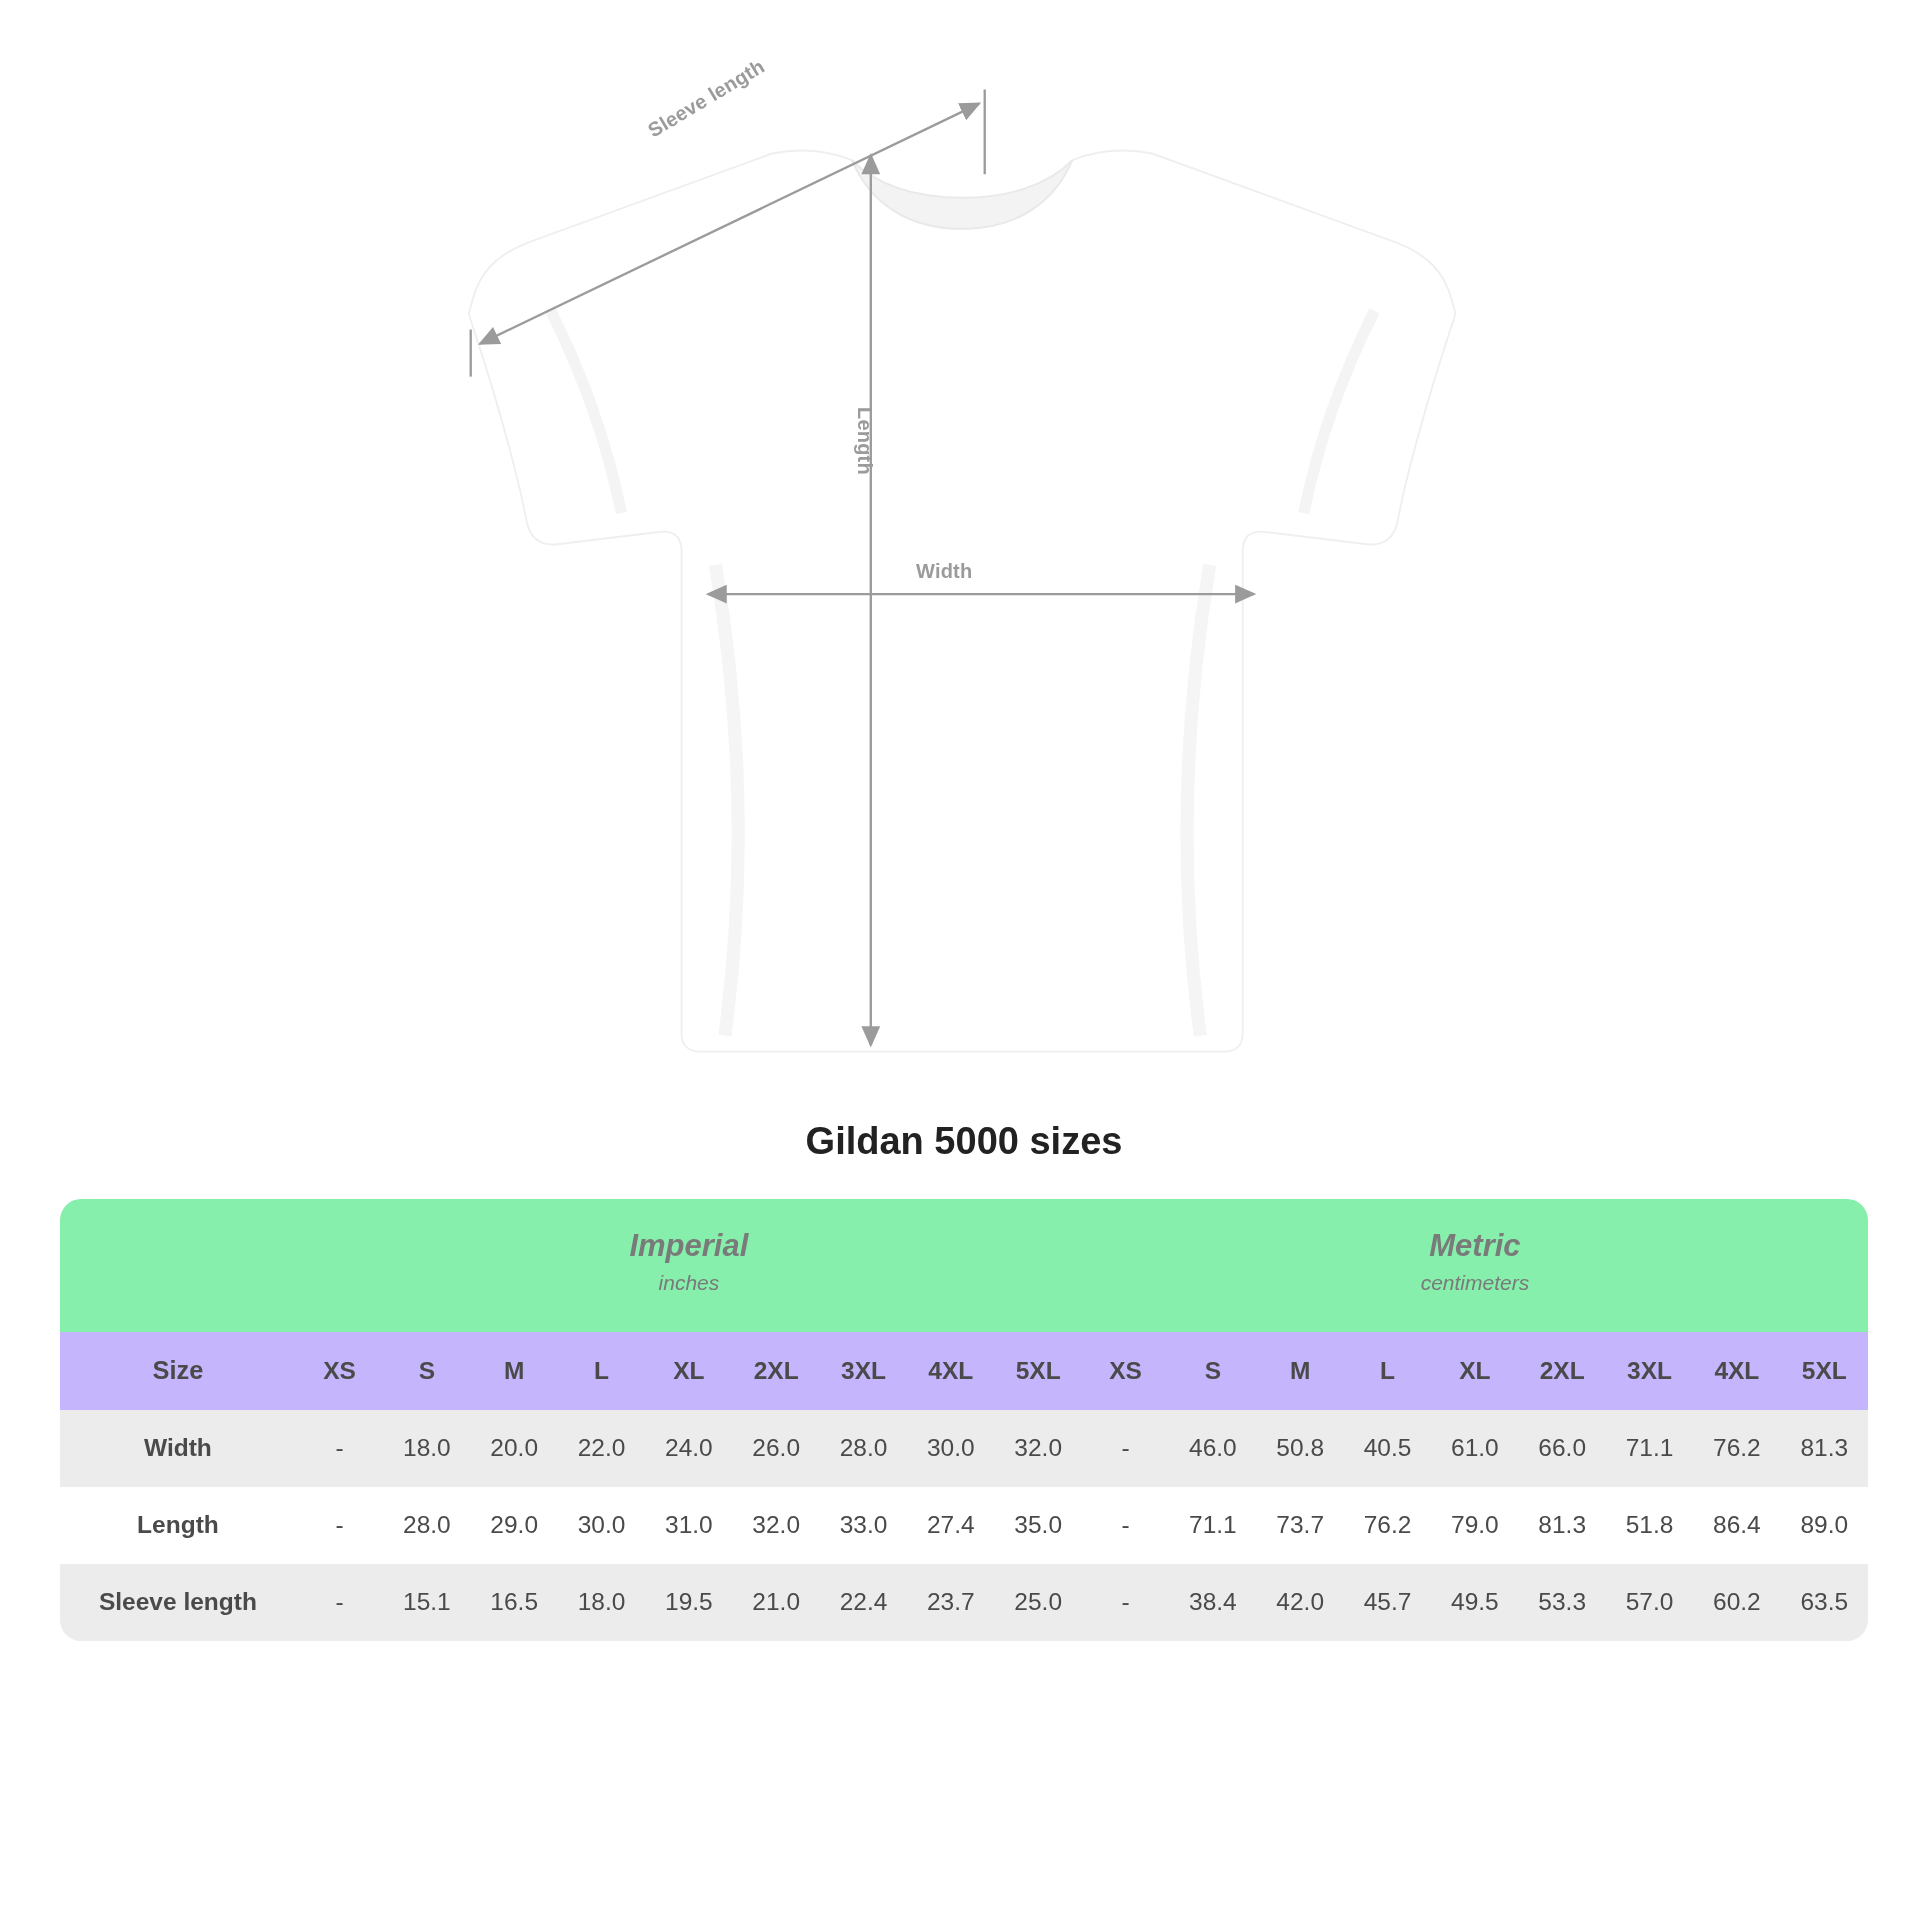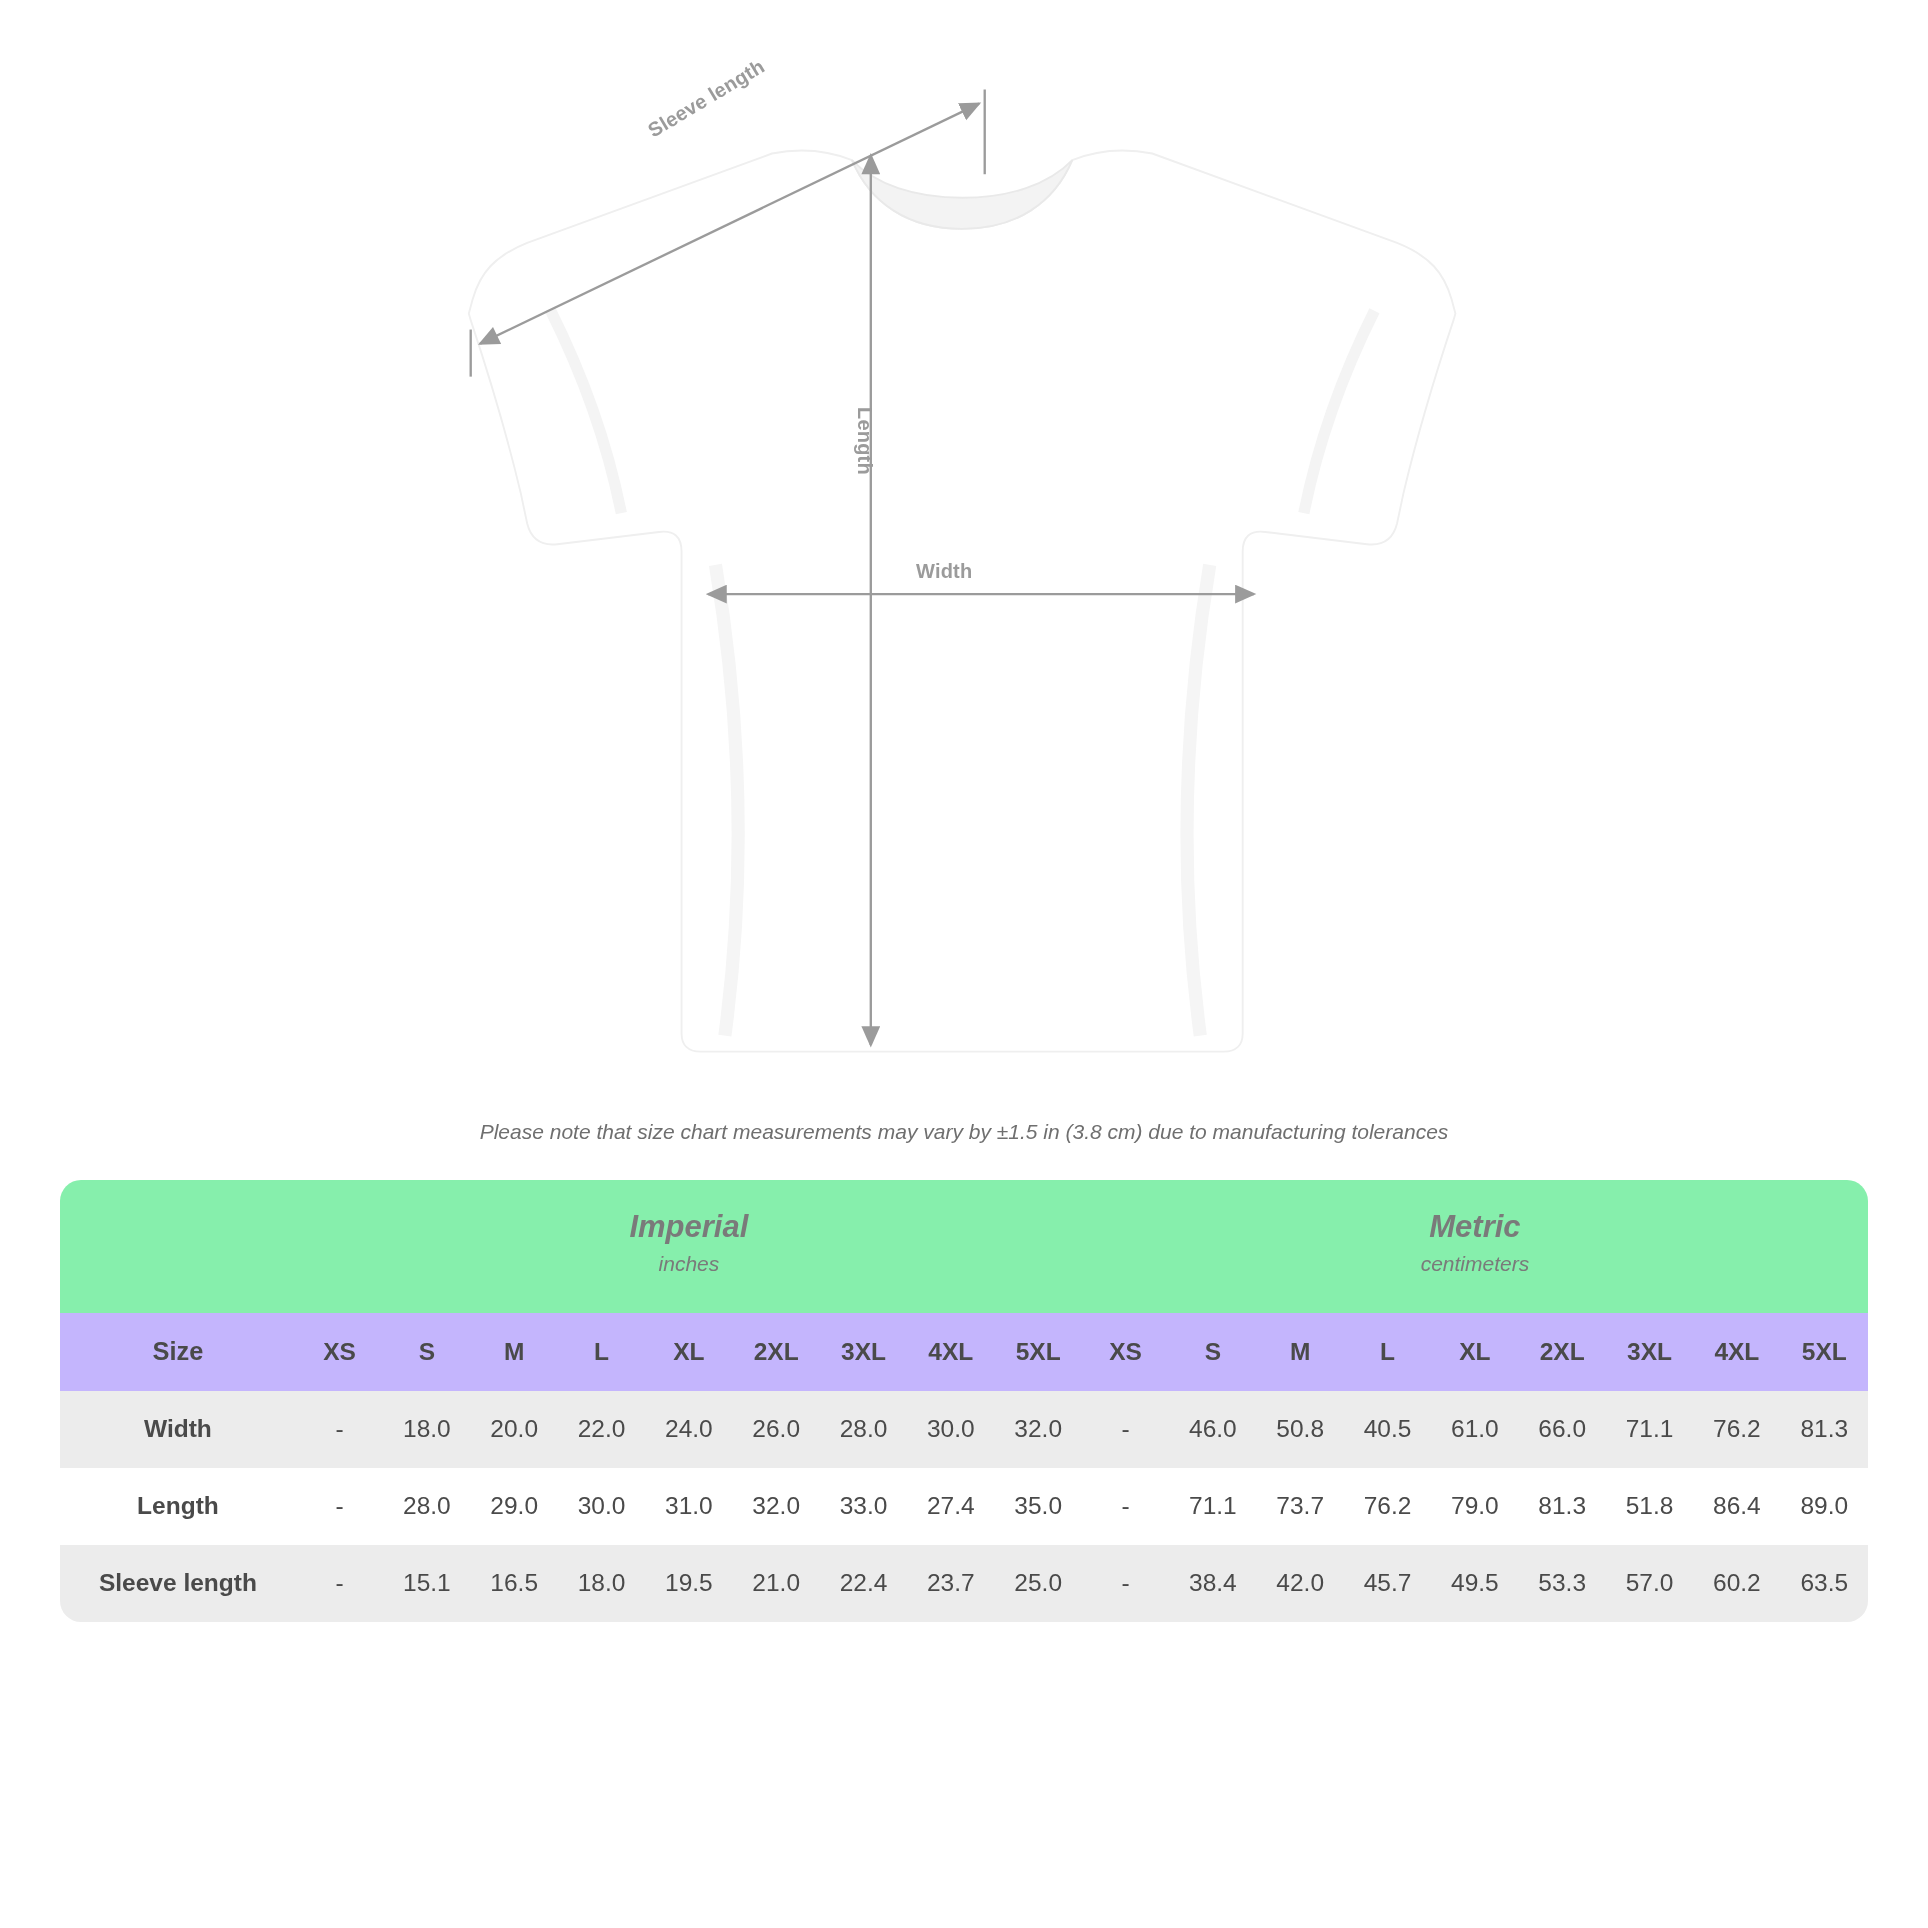--- a/index.html
+++ b/index.html
@@ -216,21 +216,21 @@
         <line x1="752" y1="631" x2="1332" y2="631" stroke="#9b9b9b" stroke-width="2.5" marker-start="url(#arrowStart)" marker-end="url(#arrowEnd)"></line>
       </g>
     </svg>
 
     <div class="dim-label label-sleeve">Sleeve length</div>
     <div class="dim-label label-length">Length</div>
     <div class="dim-label label-width">Width</div>
   </div>
 
   <div class="title-block">
-    <p class="chart-note">Please note that size chart measurements may vary by ±1.5 in (3.8 cm) due to manufacturing tolerances</p>
+    <h1 class="chart-title">Gildan 5000 sizes</h1>
   </div>
 
   <div class="table-wrap">
     <table class="size-table">
       <colgroup>
         <col style="width:235px">
         <col span="18" style="width:87px">
       </colgroup>
       <tbody>
         <tr class="unit-row">

